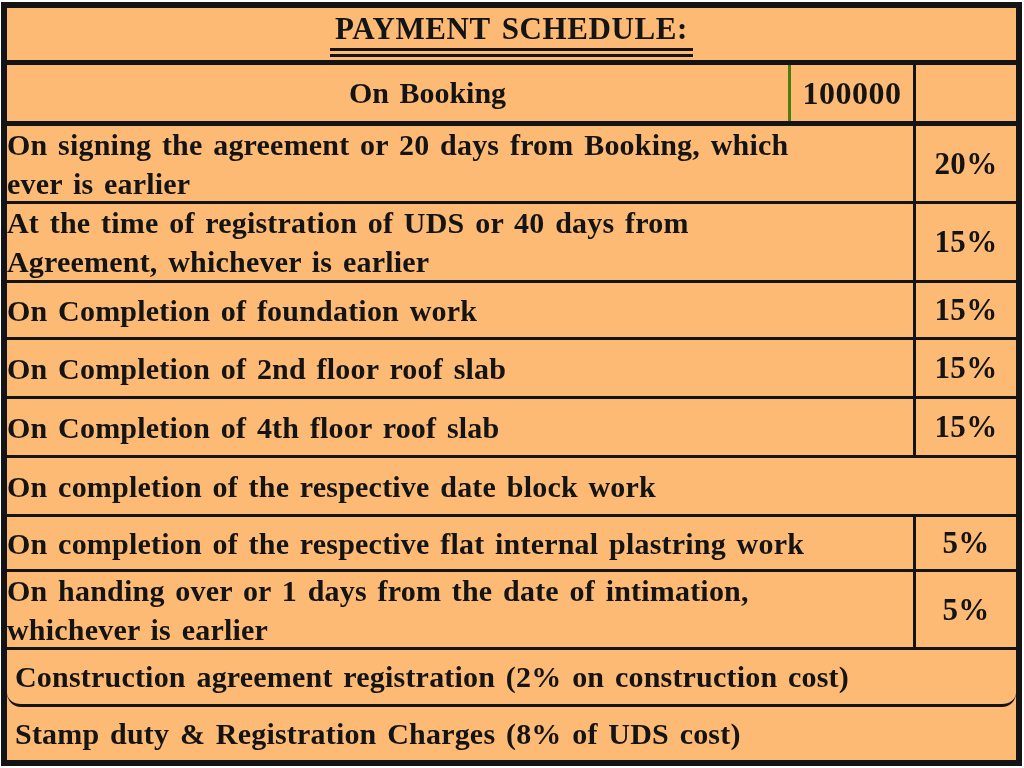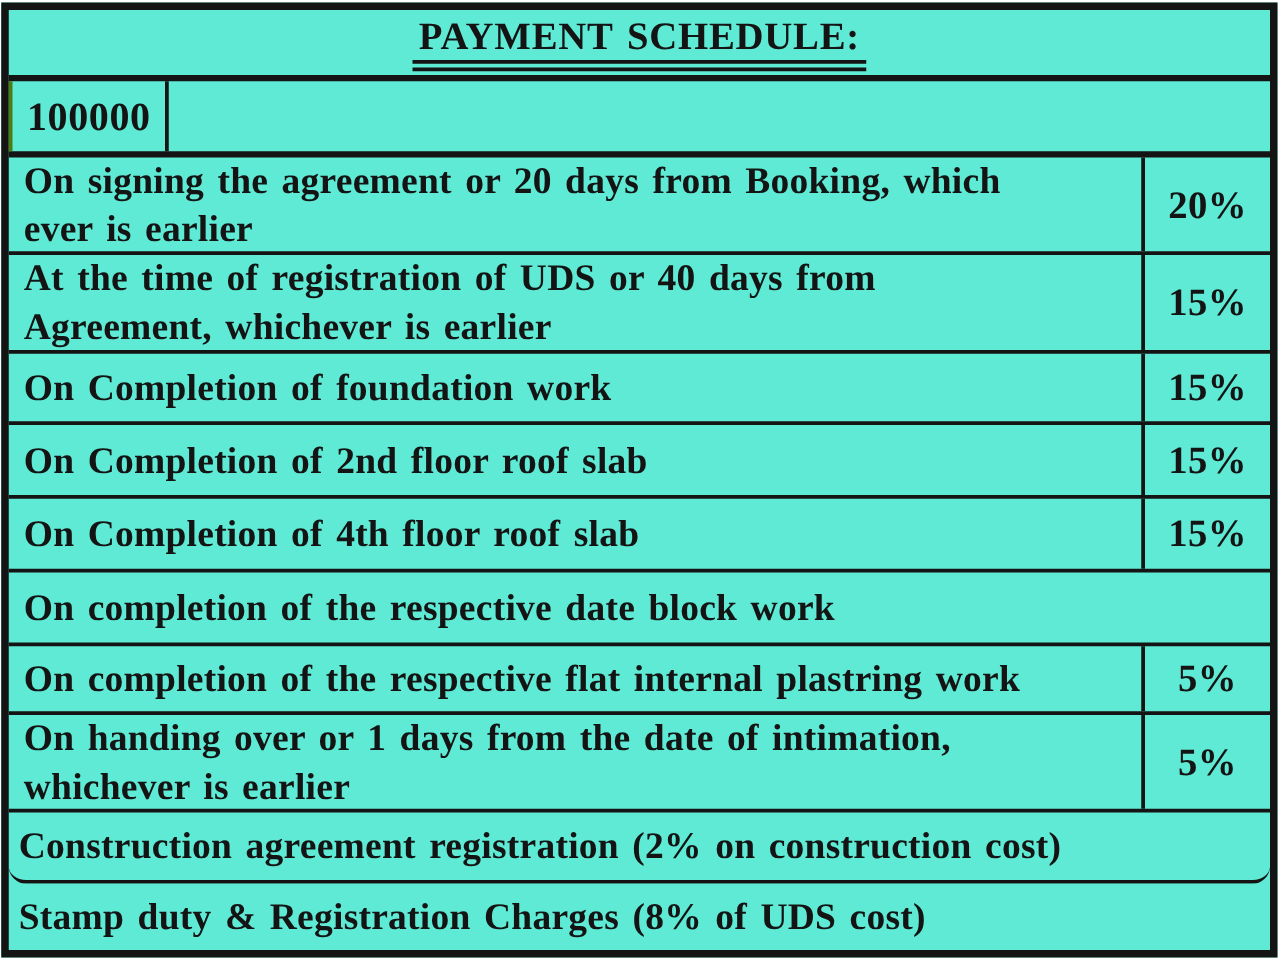--- a/index.html
+++ b/index.html
@@ -15,21 +15,21 @@
     height: 768px;
     background: #ffffff;
   }
   .tbl {
     position: absolute;
     left: 1px;
     top: 2px;
     width: 1021px;
     height: 764px;
     border: 6px solid #141414;
-    background: #5eead4;
+    background: #fdba74;
     display: flex;
     flex-direction: column;
   }
   .row {
     display: flex;
     align-items: stretch;
     border-bottom: 3px solid #141414;
     flex: 0 0 auto;
   }
   .row:last-child { border-bottom: none; flex: 1 1 auto; }
@@ -85,21 +85,21 @@
   .bk-empty {
     width: 103px;
     border-left: 3px solid #141414;
   }
 
   
   .desc {
     flex: 1;
     display: flex;
     align-items: center;
-    padding: 0 6px 0 12px;
+    padding: 0 6px 0 0;
     font-size: 30px;
     line-height: 1.3;
     letter-spacing: 0.2px;
     word-spacing: 3px;
     white-space: pre-line;
     overflow: hidden;
   }
   .desc.nowrap {
     white-space: nowrap;
     padding-right: 0;
@@ -133,20 +133,21 @@
 <div class="page">
   <div class="tbl">
 
     <div class="row r-header">
       <div class="header-cell">
         <span class="title-underline">PAYMENT SCHEDULE:</span>
       </div>
     </div>
 
     <div class="row r-booking">
+      <div class="bk-label">On Booking</div>
       <div class="bk-amount">100000</div>
       <div class="bk-empty"></div>
     </div>
 
     <div class="row r-signing">
       <div class="desc">On signing the agreement or 20 days from Booking, which
 ever is earlier</div>
       <div class="pct">20%</div>
     </div>
 

